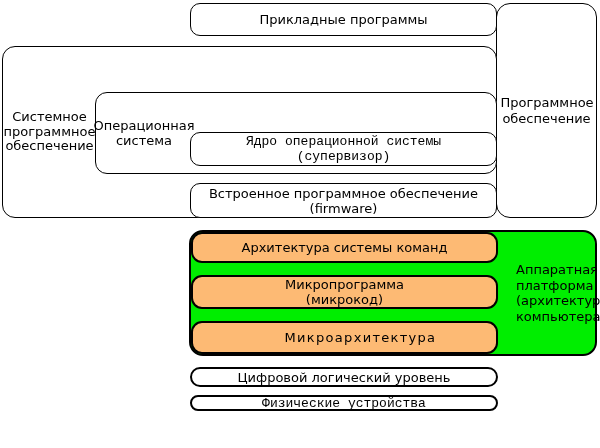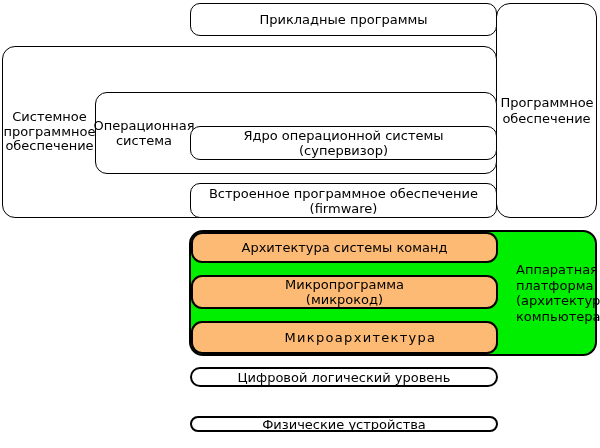--- a/index.html
+++ b/index.html
@@ -21,40 +21,40 @@
   .outer-sw .side-label{width:92px;text-align:center;line-height:15.5px;}
   .sys-sw{left:2px;top:46px;width:495px;height:172px;border-radius:13px;z-index:2;}
   .sys-sw .side-label{position:absolute;left:0;top:0;width:93px;height:100%;
     display:flex;align-items:center;justify-content:center;text-align:center;line-height:14.5px;}
   .os-box{left:95px;top:92px;width:402px;height:82px;border-radius:12px;z-index:3;}
   .os-box .side-label{position:absolute;left:0;top:0;width:96px;height:100%;
     display:flex;align-items:center;justify-content:center;text-align:center;line-height:15px;}
   .s1{top:3px;height:33px;}
   .s2{top:47px;height:33px;}
   .s3{top:94px;height:34px;}
-  .s4{top:126px;height:34px;}
+  .s4{top:132px;height:34px;font-family:Liberation Mono, monospace;}
   .s5{top:183px;height:35px;}
   
   .hw-outer{left:189px;top:230px;width:408px;height:126px;border-radius:14px;
     border-width:2.4px;background:#00ee00;z-index:1;}
   .hw-outer .side-label{position:absolute;left:325px;top:0;width:92px;height:100%;
     display:flex;flex-direction:column;justify-content:center;text-align:left;line-height:15.5px;}
   .hw{left:191px;width:307px;background:#fdba74;border:2.2px solid #000;border-radius:11px;
     display:flex;flex-direction:column;align-items:center;justify-content:center;
     text-align:center;line-height:15px;position:absolute;box-sizing:border-box;z-index:2;}
   .g1{top:232px;height:31px;}
   .g2{top:275px;height:34px;}
   .g3{top:321px;height:33px;}
   .g3 .line{letter-spacing:1.3px;padding-left:32px;}
   
   .low{left:190px;width:308px;border:2px solid #000;border-radius:12px;background:#fff;
     display:flex;align-items:center;justify-content:center;text-align:center;
     position:absolute;box-sizing:border-box;z-index:2;}
   .w1{top:367px;height:20px;}
-  .w2{top:416px;height:16px;}
+  .w2{top:395px;height:16px;font-family:Liberation Mono, monospace;}
 </style>
 </head>
 <body>
 
 <div id="canvas">
 
   <div class="box outer-sw">
     <span class="side-label">Программное обеспечение</span>
   </div>
 

